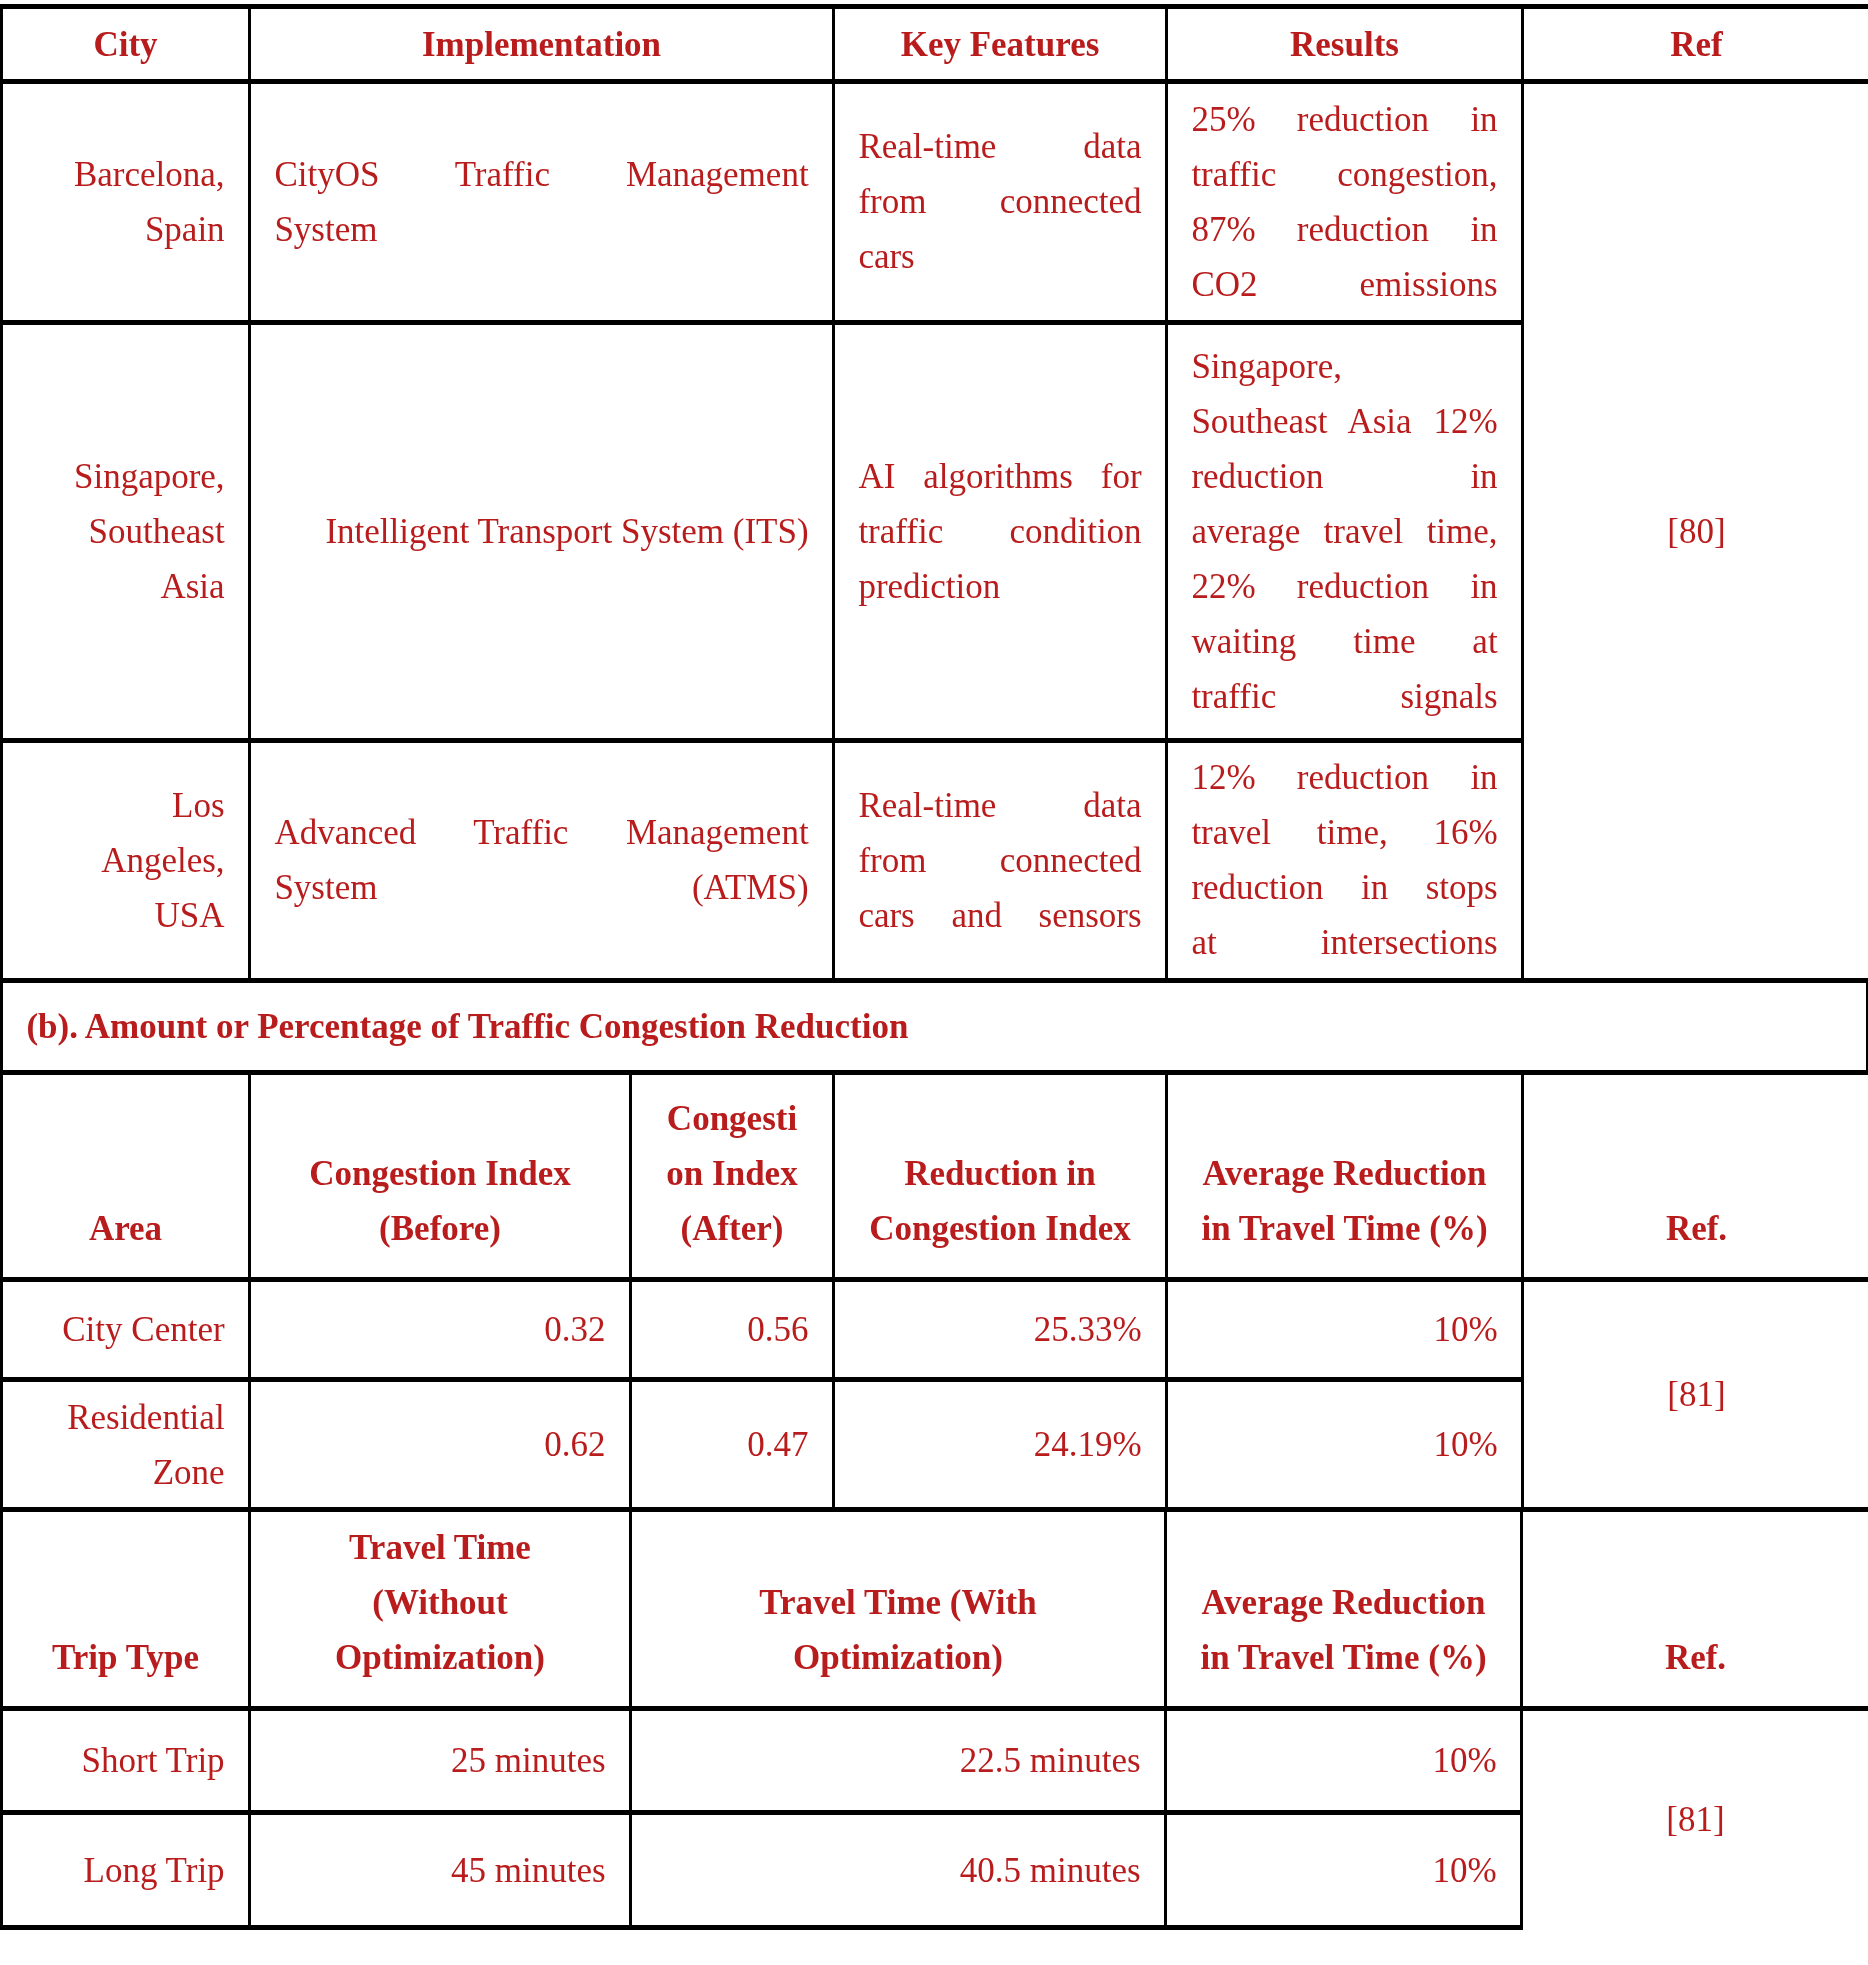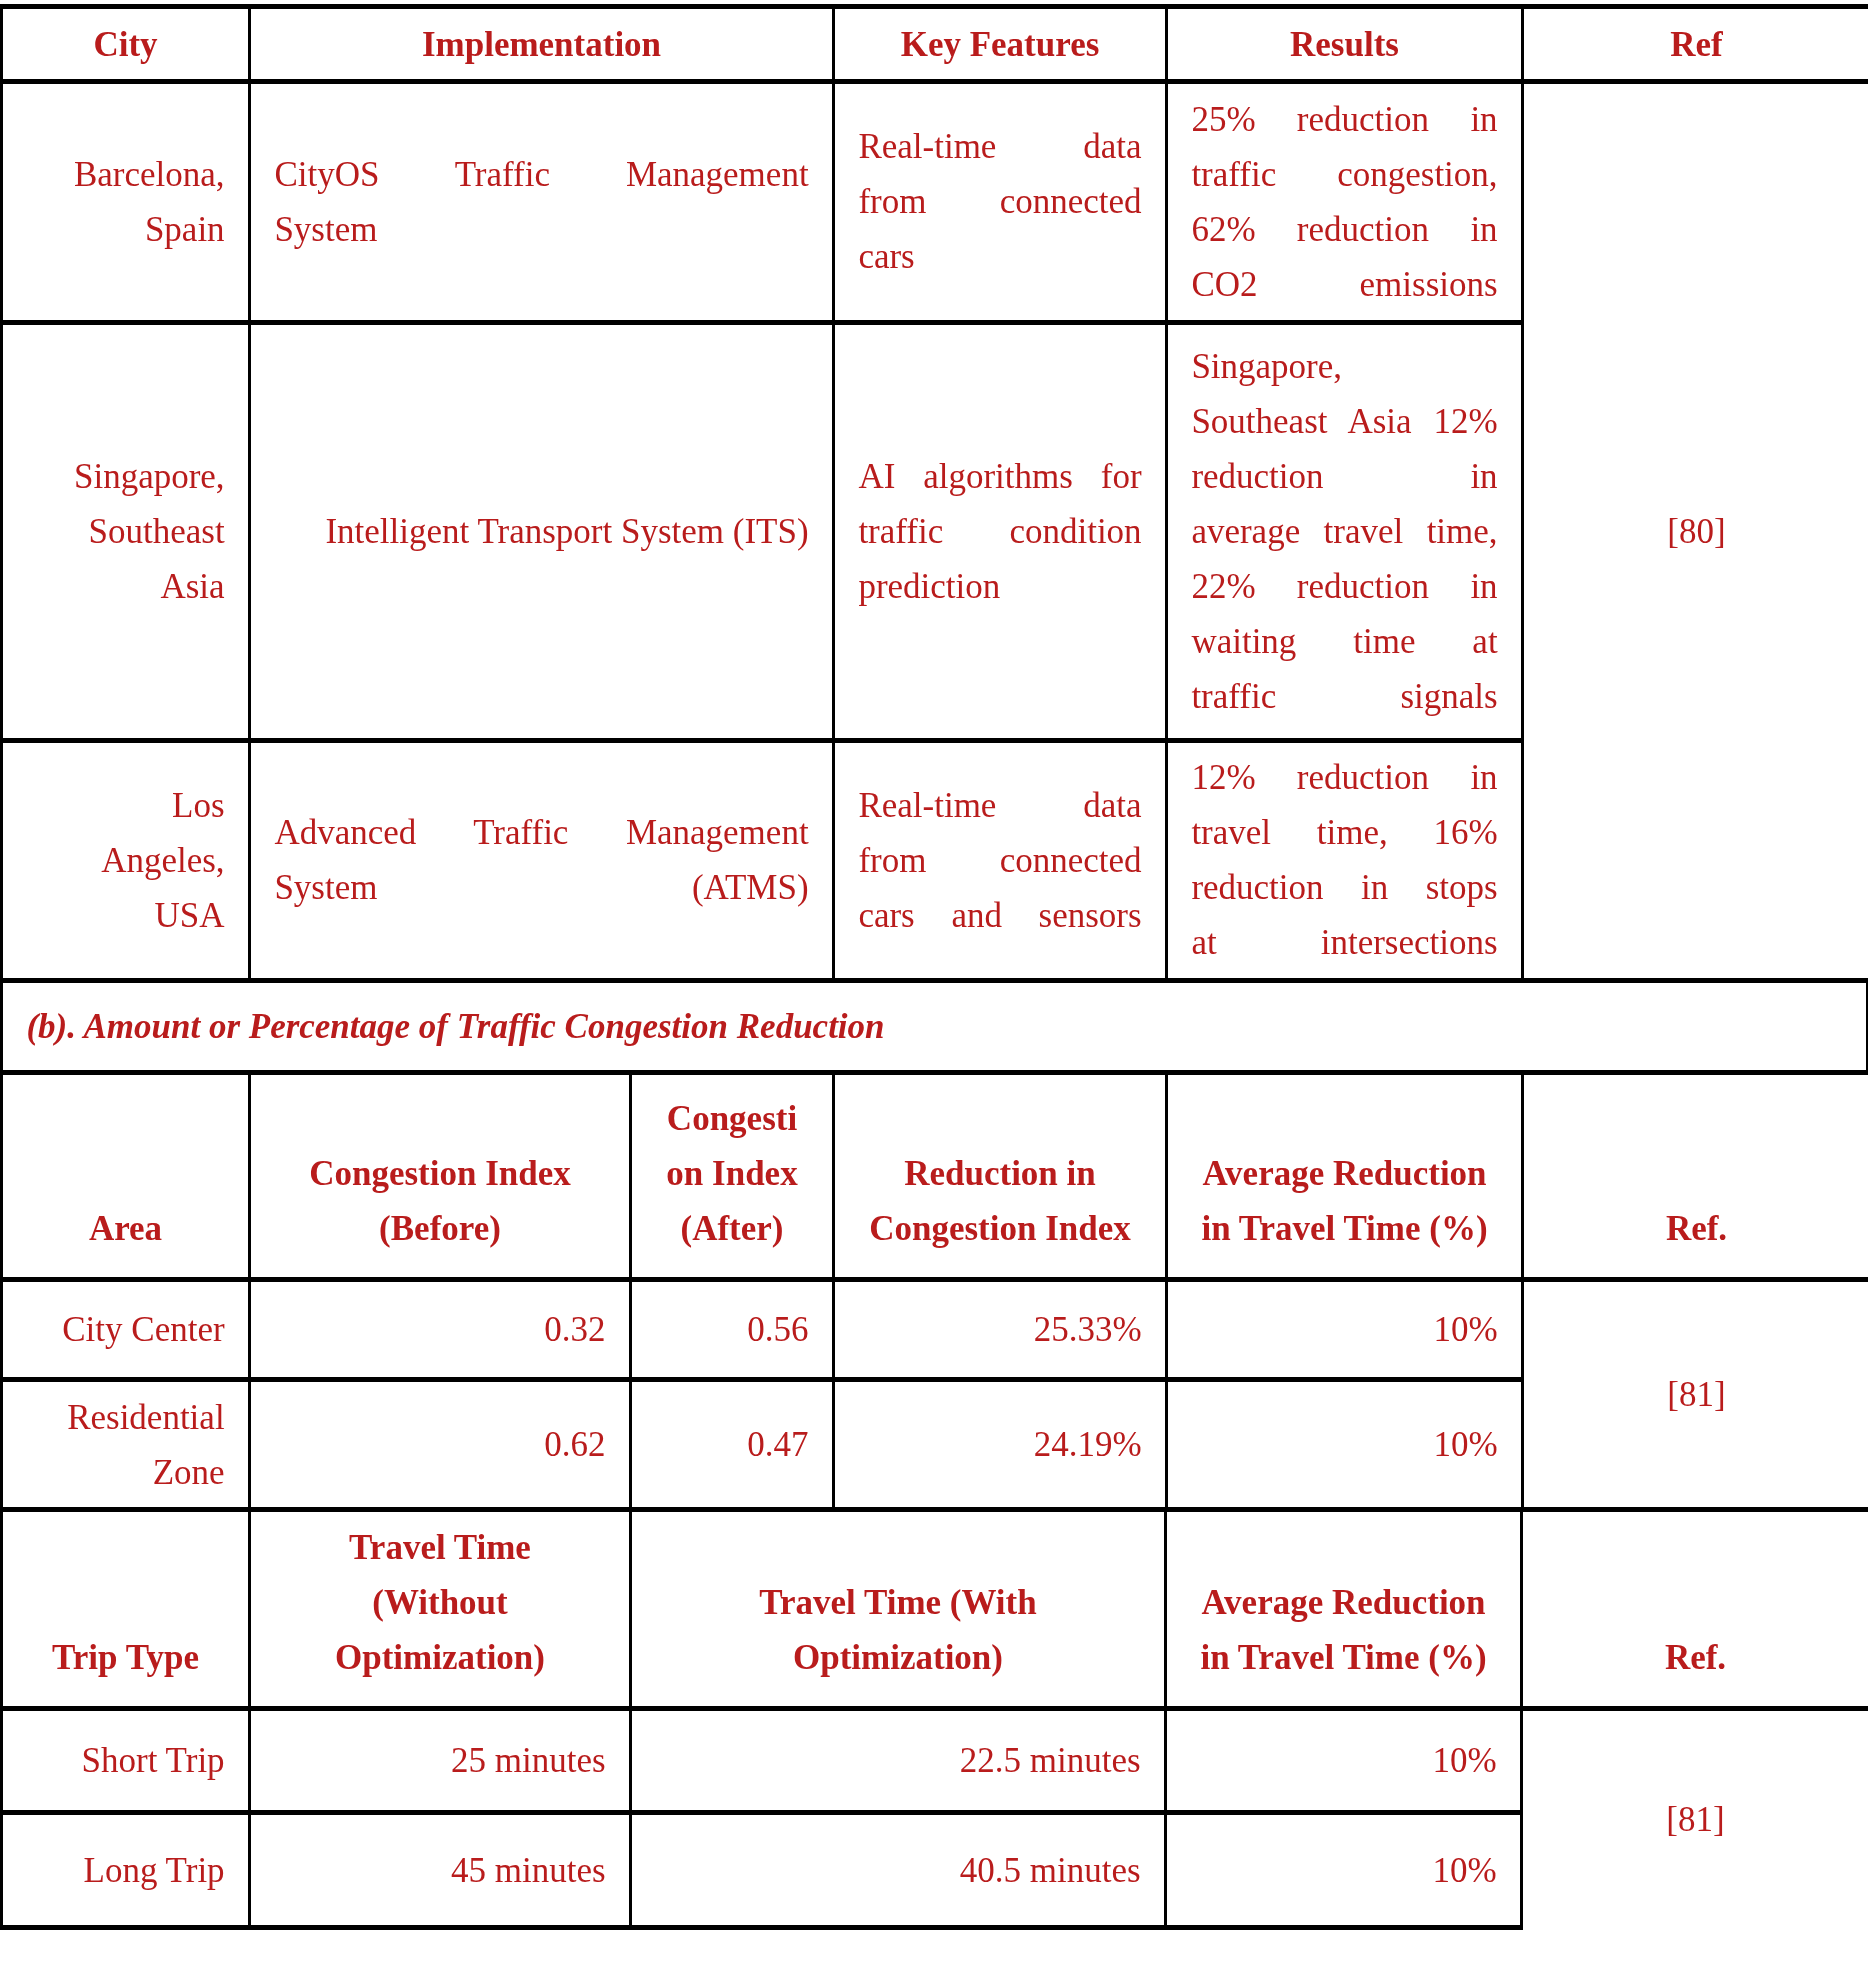--- a/index.html
+++ b/index.html
@@ -34,21 +34,20 @@
   .section-row {
     box-sizing:border-box;
     width:1869px;
     border-left:3.8px solid #000;
     border-right:3.8px solid #000;
     border-bottom:5.5px solid #000;
     display:flex; align-items:center;
     padding:0 23.4px;
     font-weight:bold;
     font-size:35px;
-    font-style:italic;
   }
   .sec-b { height:92px; }
   .sec-c { height:103px; }
   
   .h-ahdr td { height:61px; }
   .h-a0 td { height:237px; }
   .h-a1 td { height:418px; }
   .h-a2 td { height:218px; }
   .h-bhdr td { height:205px; }
   .h-b0 td { height:100px; }
@@ -81,21 +80,21 @@
     <tr class="h-a0">
       <td class="cfirst bb pre">Barcelona,
 Spain</td>
       <td class="bb just">CityOS Traffic Management
 System</td>
       <td class="bb just">Real-time data
 from connected
 cars</td>
       <td class="bb just">25% reduction in
 traffic congestion,
-62% reduction in
+87% reduction in
 CO2 emissions</td>
       <td class="refcell bb" rowspan="3">[80]</td>
     </tr>
     <tr class="h-a1">
       <td class="cfirst bb pre">Singapore,
 Southeast
 Asia</td>
       <td class="bb pre">Intelligent Transport System (ITS)</td>
       <td class="bb just">AI algorithms for
 traffic condition

